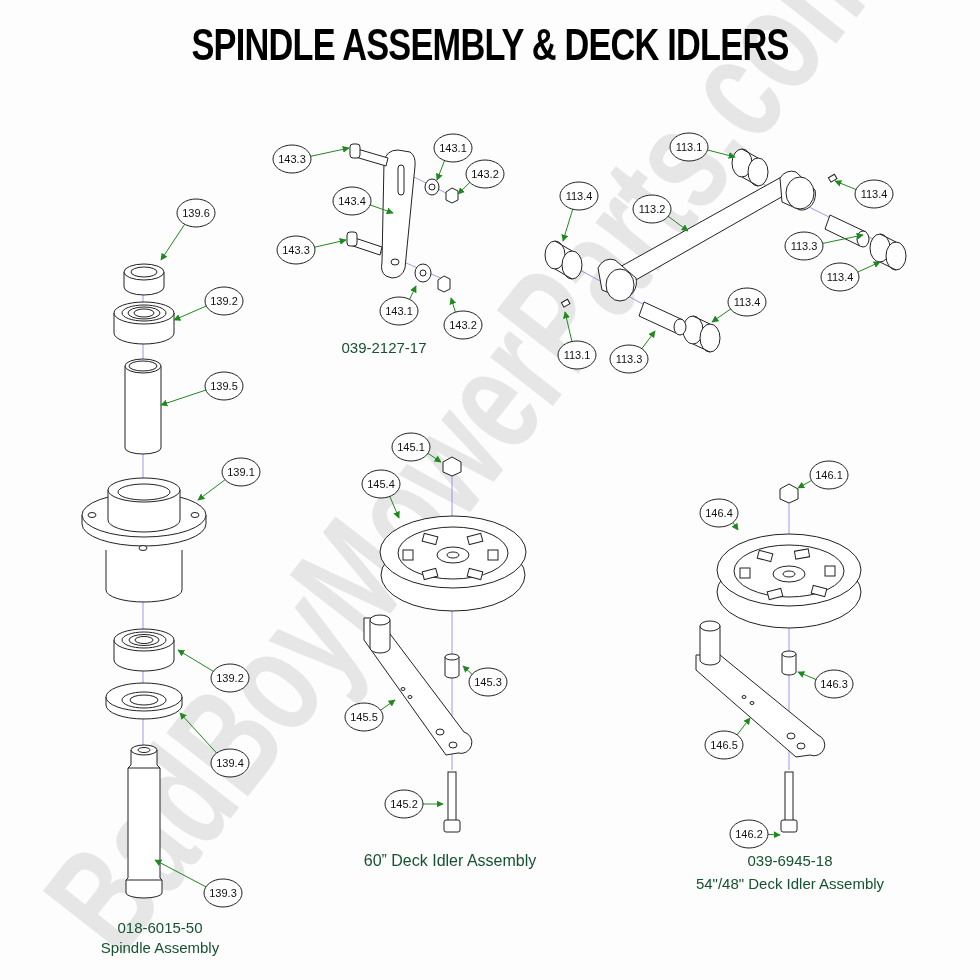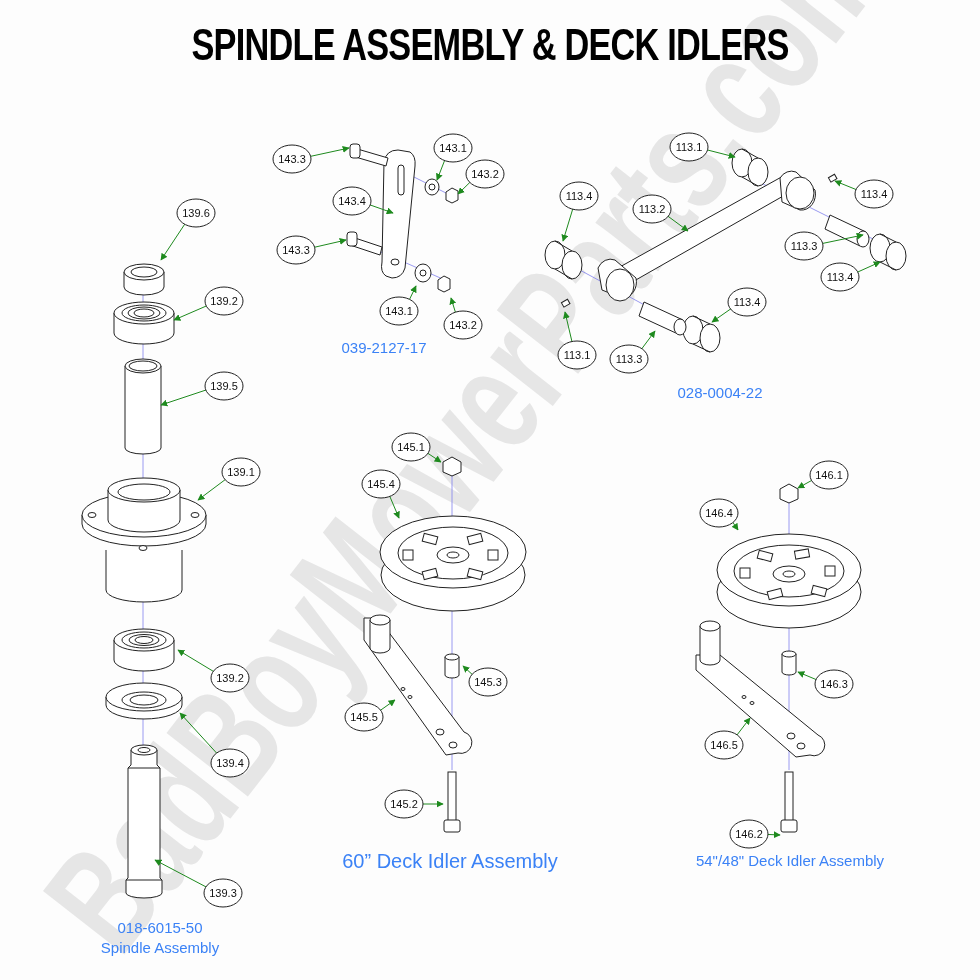--- a/index.html
+++ b/index.html
@@ -3,21 +3,21 @@
 <meta charset="utf-8">
 <style>
   html, body { margin:0; padding:0; }
   body { width:980px; height:980px; background:#fdfdfd; position:relative; overflow:hidden;
          font-family:"Liberation Sans", sans-serif; }
   #title { position:absolute; top:20px; left:0; width:980px; text-align:center;
            font-family:"Liberation Sans", sans-serif; font-weight:bold; font-size:44px;
            letter-spacing:-1px; color:#000; transform:scaleX(0.78); transform-origin:center; }
   svg#diagram { position:absolute; left:0; top:0; }
   .callout-text { font-family:"Liberation Sans", sans-serif; font-size:11px; fill:#111; }
-  .caption { position:absolute; text-align:center; color:#3b82f6; font-size:15px; line-height:20px;
+  .caption { position:absolute; text-align:center; color:#14532d; font-size:15px; line-height:20px;
              font-family:"Liberation Sans", sans-serif; }
   .watermark { font-family:"Liberation Sans", sans-serif; font-weight:bold; font-size:150px; fill:#e6e6e6; }
 </style>
 </head>
 <body>
 
 <svg id="diagram" width="980" height="980" viewBox="0 0 980 980">
   <defs>
     <marker id="arrow" viewBox="0 0 10 10" refX="9" refY="5" markerWidth="7" markerHeight="7" orient="auto-start-reverse">
       <path d="M0,0 L10,5 L0,10 z" fill="#1e8a1e"></path>
@@ -397,20 +397,20 @@
 <div id="title">SPINDLE ASSEMBLY &amp; DECK IDLERS</div>
 
 <div class="caption" style="left:60px; top:918px; width:200px;">
   <div>018-6015-50</div>
   <div>Spindle Assembly</div>
 </div>
 <div class="caption" style="left:284px; top:338px; width:200px;">
   <div>039-2127-17</div>
 </div>
 <div class="caption" style="left:590px; top:383px; width:260px;">
-  <div>028-0004-22</div>
 </div>
 <div class="caption" style="left:330px; top:846px; width:240px; line-height:30px;">
-  <div style="font-size:20px;">60” Deck Idler Assembly</div>
+  <div style="font-size:16px;">60” Deck Idler Assembly</div>
 </div>
 <div class="caption" style="left:660px; top:849px; width:260px; line-height:23px;">
+  <div>039-6945-18</div>
   <div>54"/48" Deck Idler Assembly</div>
 </div>
 
 </body></html>

